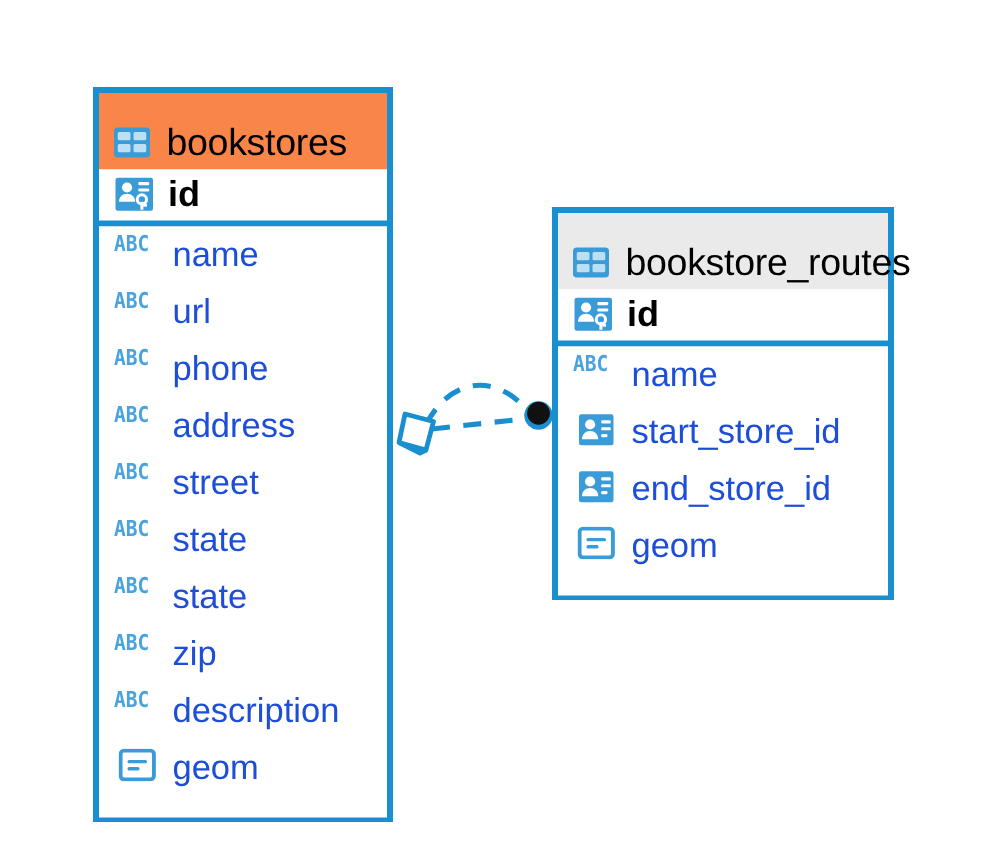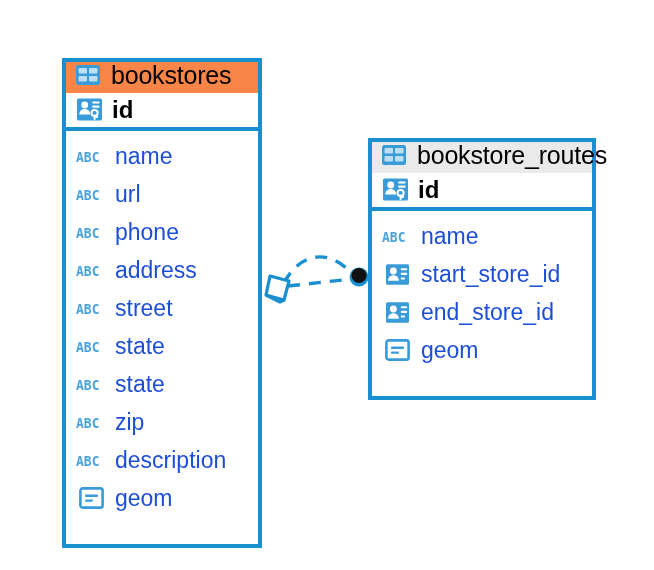--- a/index.html
+++ b/index.html
@@ -15,21 +15,21 @@
   
   .entity{
     position:absolute;
     box-sizing:border-box;
     border:4px solid var(--brand,#1a8fd0);
     background:#ffffff;
   }
   .ent-header{
     display:flex;align-items:center;
     gap:10px;
-    padding:0 9px 5px 9px;
+    padding:20px 9px 5px 9px;
     box-sizing:border-box;
   }
   .ent-header .ent-title{
     font-size:25px;
     color:#000;
     line-height:1.05;
     white-space:nowrap;
     letter-spacing:-0.2px;
   }
   .hdr-orange{background:#f98549;}
@@ -46,21 +46,21 @@
   }
   .sep{
     height:4px;background:#1a8fd0;width:100%;
   }
   .fields{
     padding:6px 9px 8px 10px;
     box-sizing:border-box;
     background:#fff;
   }
   .fld{
-    display:flex;align-items:center;gap:9px;
+    display:flex;align-items:flex-start;gap:9px;
     height:38px;
   }
   .fld .fld-name{
     font-size:23px;color:#1d4ed8;line-height:1.05;white-space:nowrap;
   }
 
   
   .icon{flex:0 0 auto;display:inline-flex;align-items:center;justify-content:center;}
   .icon svg{display:block;}
 

